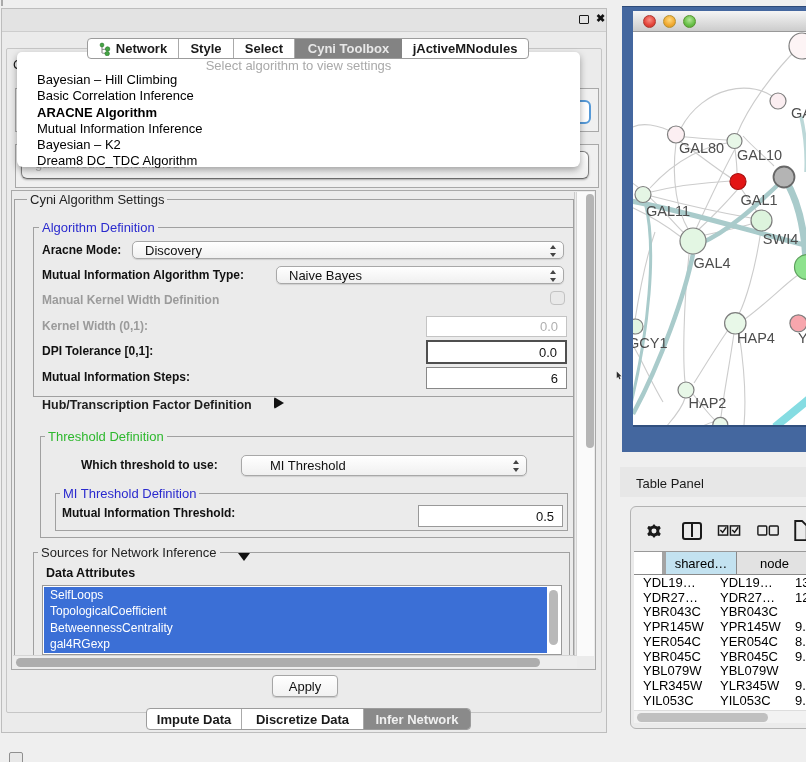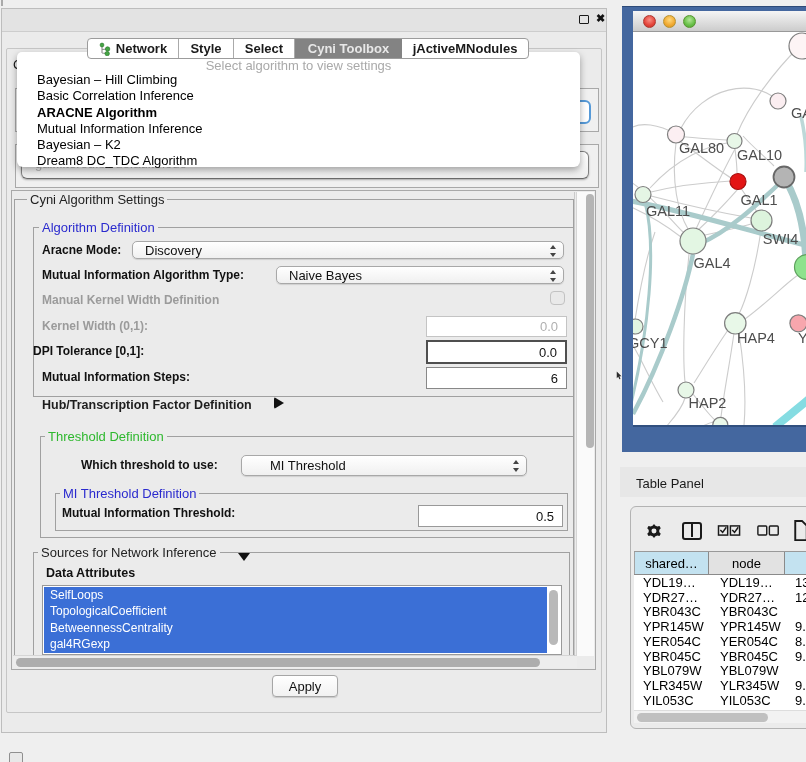--- a/index.html
+++ b/index.html
@@ -87,21 +87,21 @@
     </div>
 
     <div class="lbl" style="left:30px; top:102px; color:#9b9b9b;">Manual Kernel Width Definition</div>
     <div class="abs" style="left:538px; top:100px; width:15px; height:14px; background:#e9e9e9; border:1px solid #c2c2c2; border-radius:4px;"></div>
 
     <div class="lbl" style="left:30px; top:128px; color:#9b9b9b;">Kernel Width (0,1):</div>
     <div class="field" style="left:414px; top:125px; width:141px; height:21px; border:1px solid #c4c4c4; color:#b0b0b0;">
         <div style="padding:2px 8px 0 0;">0.0</div>
       </div>
 
-    <div class="lbl" style="left:21px; top:153px;">DPI Tolerance [0,1]:</div>
+    <div class="lbl" style="left:30px; top:153px;">DPI Tolerance [0,1]:</div>
     <div class="field" style="left:414px; top:149px; width:141px; height:24px; border:2px solid #4f4f4f;">
         <div style="padding:3px 8px 0 0;">0.0</div>
       </div>
 
     <div class="lbl" style="left:30px; top:179px;">Mutual Information Steps:</div>
     <div class="field" style="left:414px; top:176px; width:141px; height:22px; border:1px solid #888;">
         <div style="padding:3px 8px 0 0;">6</div>
       </div>
 
     <div class="lbl" style="left:30px; top:207px; font-size:12.5px; color:#1e1e1e;">Hub/Transcription Factor Definition</div>
@@ -138,20 +138,25 @@
         SelfLoops<br>TopologicalCoefficient<br>BetweennessCentrality<br>gal4RGexp
       </div>
       <div class="abs" style="right:2px; top:2px; width:11px; height:66px;">
         <div class="abs" style="left:1px; top:2px; width:9px; height:55px; background:#b9b9b9; border-radius:5px;"></div>
       </div>
     </div>
   </div>
 
   <div class="abs" style="left:270px; top:666px; width:66px; height:22px; background:linear-gradient(#ffffff,#f1f1f1); border:1px solid #a6a6a6; border-radius:4px; box-shadow:0 1px 1px rgba(0,0,0,0.15); text-align:center; font-size:13px; color:#111; padding-top:3px;">Apply</div>
 
+  <div class="abs" style="left:144px; top:699px; width:325px; height:22px; background:#fff; border:1px solid #9c9c9c; border-radius:4px; overflow:hidden; display:flex; font-size:13px; font-weight:bold; color:#1a1a1a;">
+    <div style="width:95px; border-right:1px solid #aaa; display:flex; align-items:center; justify-content:center;">Impute Data</div>
+    <div style="width:122px; border-right:1px solid #aaa; display:flex; align-items:center; justify-content:center;">Discretize Data</div>
+    <div style="flex:1; background:#8a8a8a; color:#f0f0f0; display:flex; align-items:center; justify-content:center;">Infer Network</div>
+  </div>
 </div>
 
 <div class="abs" style="left:17px; top:52px; width:563px; height:115px; background:#ffffff; z-index:30; border-radius:5px 5px 6px 6px; box-shadow:0 3px 7px rgba(0,0,0,0.35);">
   <div style="text-align:center; font-size:13px; color:#a9a9a9; padding-top:6px; height:20px;">Select algorithm to view settings</div>
   <div style="font-size:13px; color:#000; line-height:16.25px; padding-left:20px;">
     <div>Bayesian – Hill Climbing</div>
     <div>Basic Correlation Inference</div>
     <div class="b">ARACNE Algorithm</div>
     <div>Mutual Information Inference</div>
     <div>Bayesian – K2</div>
@@ -270,21 +275,21 @@
     <svg class="abs" style="left:126px; top:18px;" width="23" height="11" viewBox="0 0 26 12">
       <rect x="1" y="1" width="10" height="10" fill="none" stroke="#1a1a1a" stroke-width="1.6" rx="1"></rect>
       <rect x="14" y="1" width="10" height="10" fill="none" stroke="#1a1a1a" stroke-width="1.6" rx="1"></rect>
     </svg>
     <svg class="abs" style="left:162px; top:12px;" width="16" height="23" viewBox="0 0 16 24">
       <path d="M2 2 L9 2 L14 7 L14 22 L2 22 Z" fill="none" stroke="#1a1a1a" stroke-width="2"></path>
     </svg>
 
     <div class="abs" style="left:3px; top:44px; width:190px; height:172px; background:#fff; overflow:hidden; font-size:13px;">
       <div style="display:flex; height:24px; border-top:1px solid #999; border-bottom:1px solid #8a8a8a;">
-        <div style="width:75px; background:#c3e2f0; border-left:1px solid #a3a3a3; border-right:1px solid #8a8a8a; text-align:center; padding-top:4px;">shared…</div>
+        <div style="width:75px; background:#c3e2f0; border-left:4px solid #a3a3a3; border-right:1px solid #8a8a8a; text-align:center; padding-top:4px;margin-left:28px;">shared…</div>
         <div style="width:76px; background:#e2e2e2; border-right:1px solid #8a8a8a; text-align:center; padding-top:4px;">node</div>
         <div style="flex:1; background:#c3e2f0;"></div>
       </div>
       <div style="line-height:14.7px; padding-top:1px;">
         <div style="display:flex;">
             <div style="width:76px; padding-left:9px;">YDL19…</div>
             <div style="width:76px; padding-left:10px;">YDL19…</div>
             <div style="padding-left:9px;">13</div>
           </div>
         <div style="display:flex;">

